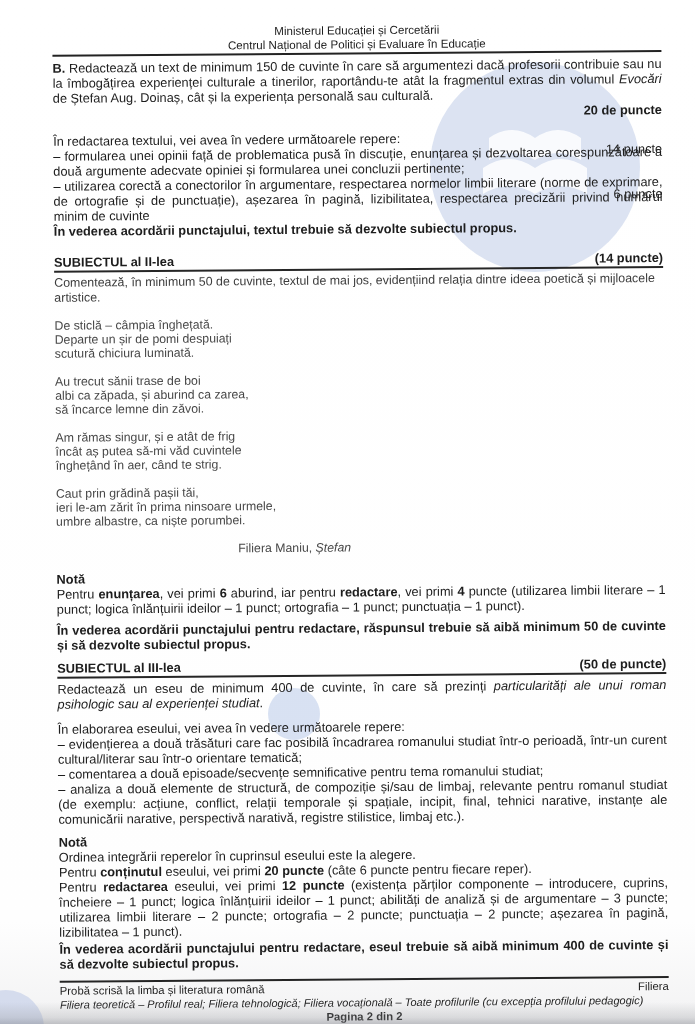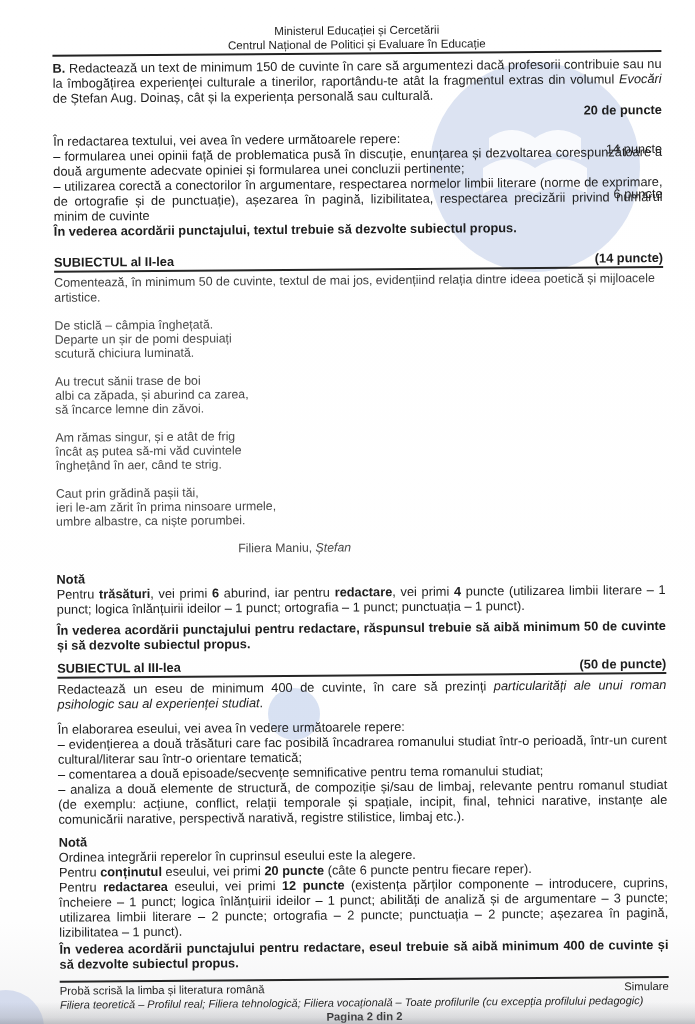--- a/index.html
+++ b/index.html
@@ -114,21 +114,21 @@
       </div>
       <div class="stanza">
         <p>Caut prin grădină pașii tăi,</p>
         <p>ieri le-am zărit în prima ninsoare urmele,</p>
         <p>umbre albastre, ca niște porumbei.</p>
       </div>
       <p class="attr"><span>Filiera Maniu, </span><span class="it">Ștefan</span></p>
     </div>
 
     <p class="nota-label">Notă</p>
-    <p class="just"><span>Pentru </span><span class="bold">trăsături</span><span>, vei primi </span><span class="bold">6</span><span> aburind, iar pentru </span><span class="bold">redactare</span><span>, vei primi </span><span class="bold">4</span><span> puncte (utilizarea limbii literare – 1 punct; logica înlănțuirii ideilor – 1 punct; ortografia – 1 punct; punctuația – 1 punct).</span></p>
+    <p class="just"><span>Pentru </span><span class="bold">enunțarea</span><span>, vei primi </span><span class="bold">6</span><span> aburind, iar pentru </span><span class="bold">redactare</span><span>, vei primi </span><span class="bold">4</span><span> puncte (utilizarea limbii literare – 1 punct; logica înlănțuirii ideilor – 1 punct; ortografia – 1 punct; punctuația – 1 punct).</span></p>
     <p class="bold just mt6">În vederea acordării punctajului pentru redactare, răspunsul trebuie să aibă minimum 50 de cuvinte și să dezvolte subiectul propus.</p>
 
     <div class="subj-row" style="margin-top:8px;">
       <span>SUBIECTUL al III-lea</span>
       <span>(50 de puncte)</span>
     </div>
     <p class="just"><span>Redactează un eseu de minimum 400 de cuvinte, în care să prezinți </span><span class="it">particularități ale unui roman psihologic sau al experienței studiat</span><span>.</span></p>
 
     <p class="mt10">În elaborarea eseului, vei avea în vedere următoarele repere:</p>
     <p class="just">– evidențierea a două trăsături care fac posibilă încadrarea romanului studiat într-o perioadă, într-un curent cultural/literar sau într-o orientare tematică;</p>
@@ -137,21 +137,21 @@
 
     <p class="nota-label" style="margin-top:8px;">Notă</p>
     <p>Ordinea integrării reperelor în cuprinsul eseului este la alegere.</p>
     <p><span>Pentru </span><span class="bold">conținutul</span><span> eseului, vei primi </span><span class="bold">20 puncte</span><span> (câte 6 puncte pentru fiecare reper).</span></p>
     <p class="just"><span>Pentru </span><span class="bold">redactarea</span><span> eseului, vei primi </span><span class="bold">12 puncte</span><span> (existența părților componente – introducere, cuprins, încheiere – 1 punct; logica înlănțuirii ideilor – 1 punct; abilități de analiză și de argumentare – 3 puncte; utilizarea limbii literare – 2 puncte; ortografia – 2 puncte; punctuația – 2 puncte; așezarea în pagină, lizibilitatea – 1 punct).</span></p>
     <p class="bold just mt2">În vederea acordării punctajului pentru redactare, eseul trebuie să aibă minimum 400 de cuvinte și să dezvolte subiectul propus.</p>
 
     <div class="footer">
       <div class="footer-row1">
         <span>Probă scrisă la limba și literatura română</span>
-        <span>Simulare</span>
+        <span>Filiera</span>
       </div>
       <div class="footer-prof">Filiera teoretică – Profilul real; Filiera tehnologică; Filiera vocațională – Toate profilurile (cu excepția profilului pedagogic)</div>
       <div class="footer-page">Pagina 2 din 2</div>
     </div>
 
   </div>
 
   <div class="scan-shade"></div>
 </div>
 

